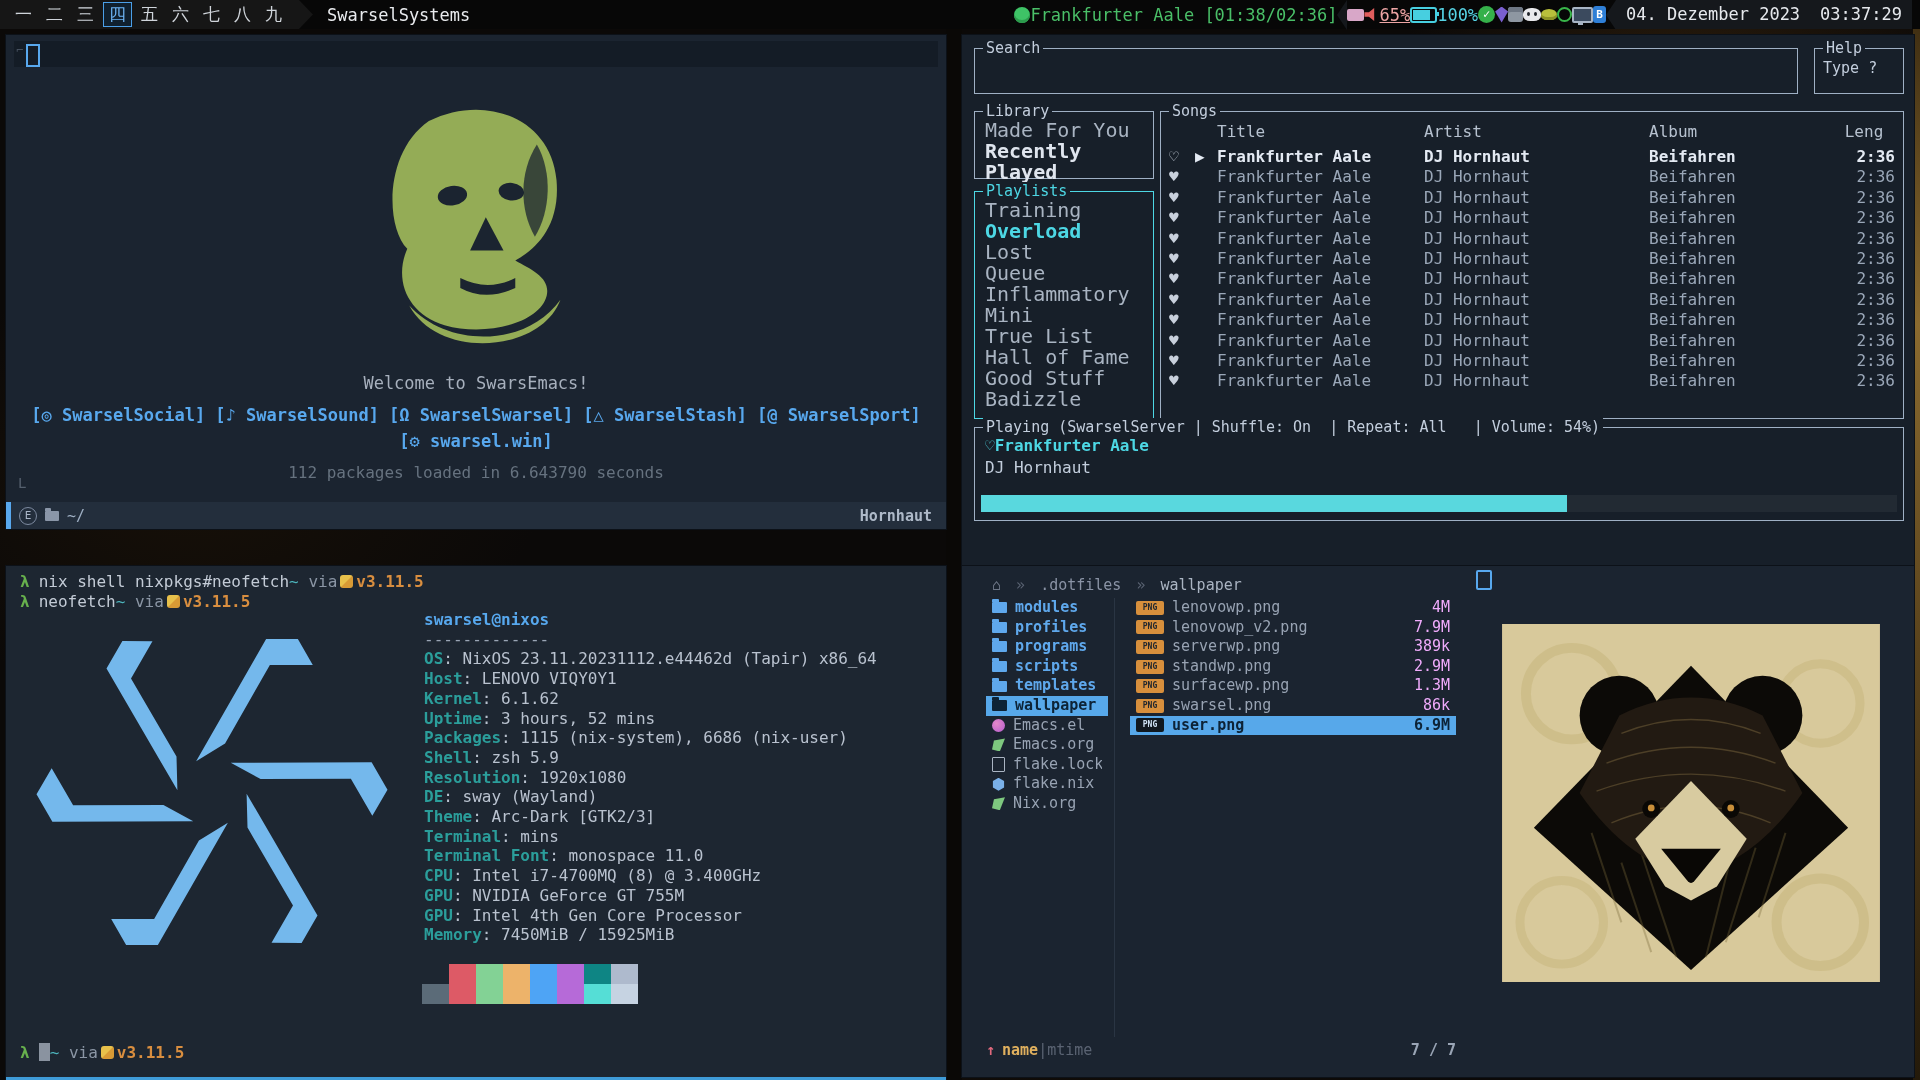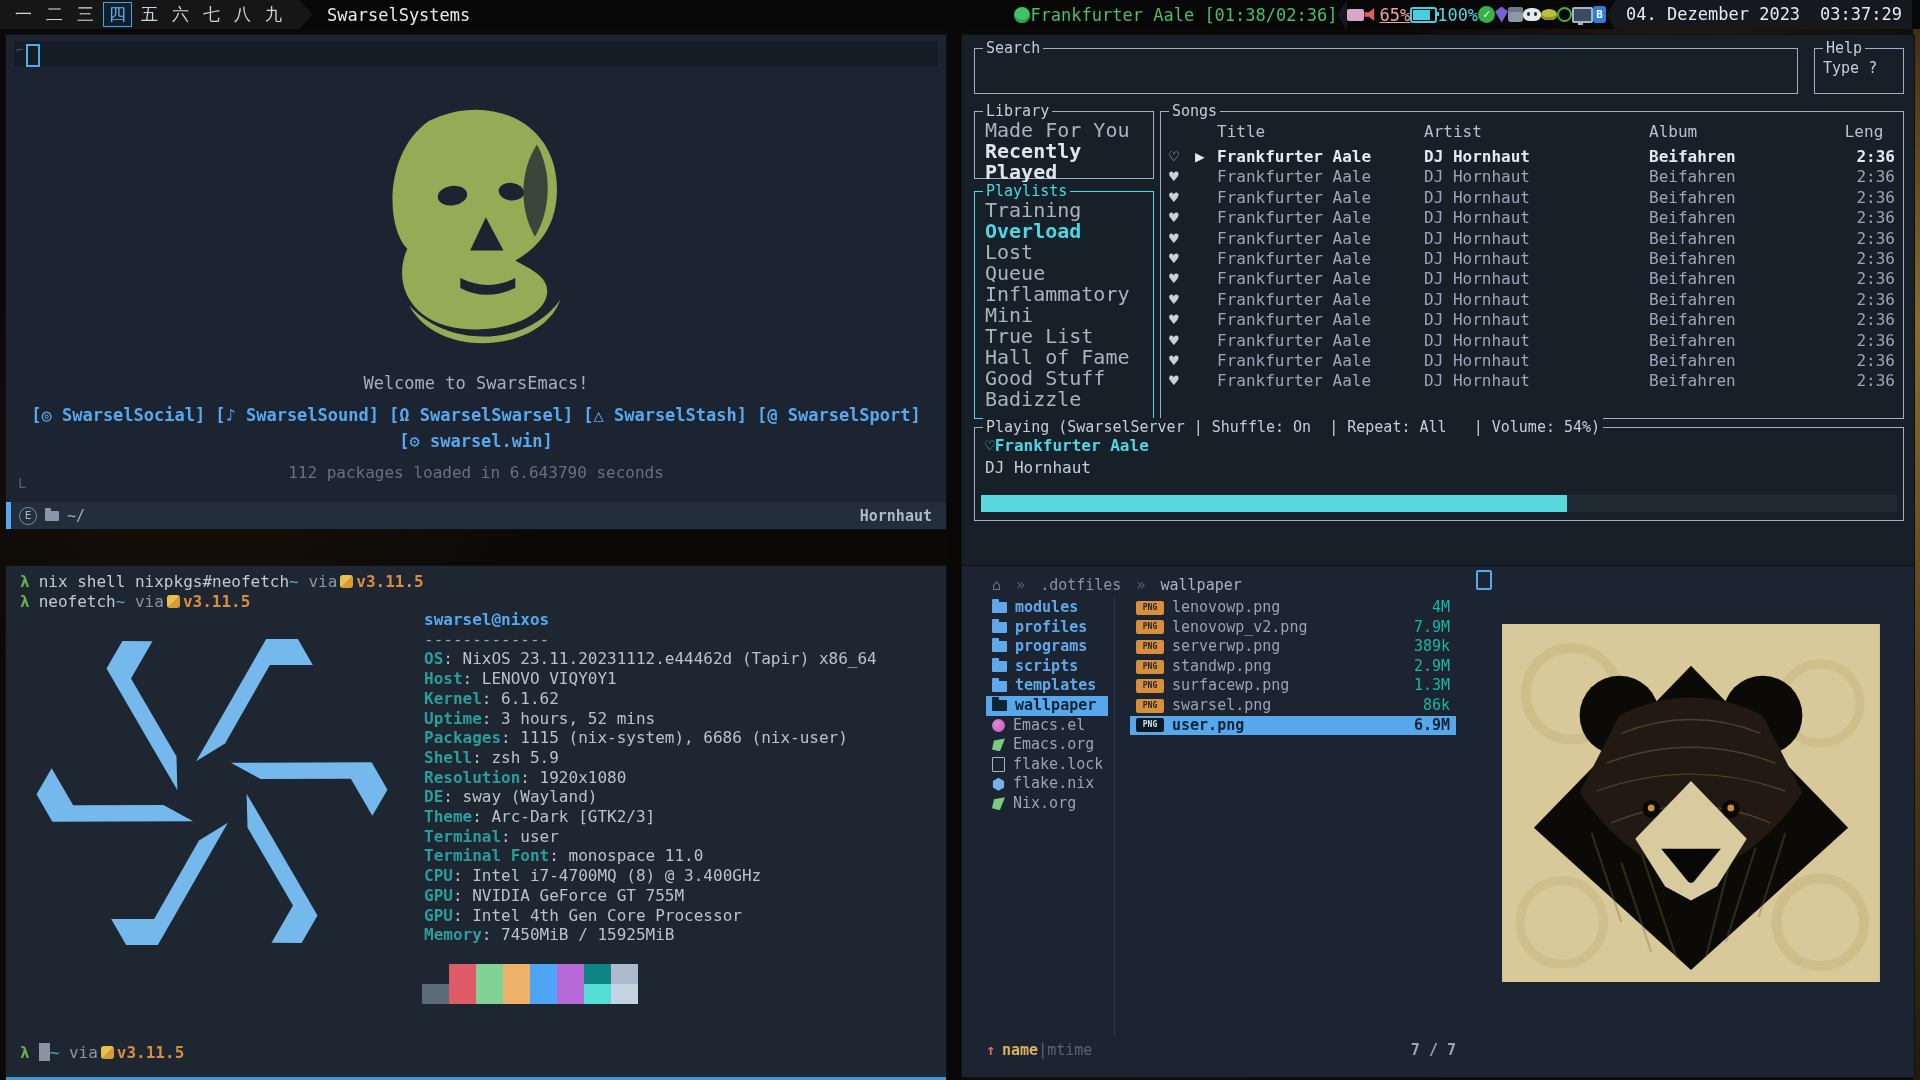--- a/index.html
+++ b/index.html
@@ -130,21 +130,21 @@
   .prevdoc{position:absolute;left:514px;top:4px;width:12px;height:16px;border:2px solid #58a8ee;border-radius:2px;}
   .fcol{position:absolute;top:32px;font-size:15px;line-height:19.6px;}
   .col-parent{left:24px;width:122px;}
   .col-div{position:absolute;left:152px;top:32px;bottom:40px;width:1px;background:#2a3543;}
   .col-cur{left:168px;width:326px;}
   .frow{display:flex;align-items:center;gap:8px;padding:0 6px;height:19.6px;color:#98a3b3;}
   .frow .fname{white-space:nowrap;overflow:hidden;}
   .frow.dir .fname{color:#5fa8ec;font-weight:bold;}
   .frow.selected{background:#57a8ea;}
   .frow.selected .fname,.frow.selected .fsize{color:#0d2336;font-weight:bold;}
-  .fsize{margin-left:auto;color:#14b8a6;}
+  .fsize{margin-left:auto;color:#f0abfc;}
   .ico{flex:0 0 auto;}
   .ico-folder{width:15px;height:11px;background:#5fa8ec;border-radius:1px;position:relative;}
   .ico-folder::before{content:"";position:absolute;left:0;top:-3px;width:7px;height:3px;background:#5fa8ec;border-radius:1px 1px 0 0;}
   .frow.selected .ico-folder,.frow.selected .ico-folder::before{background:#0d2336;}
   .ico-emacs{width:13px;height:13px;border-radius:50%;background:radial-gradient(circle at 35% 35%,#e389c8,#b65ccf);}
   .ico-org{width:13px;height:13px;background:#7ec87f;clip-path:polygon(15% 15%,100% 0,60% 100%,0 85%);}
   .ico-file{width:11px;height:13px;border:1px solid #aab4c2;border-radius:1px;}
   .ico-nix{width:13px;height:13px;background:#7ab0e8;clip-path:polygon(50% 0,93% 25%,93% 75%,50% 100%,7% 75%,7% 25%);}
   .ico-png{width:28px;height:14px;border-radius:2px;background:#d78f3c;color:#20262e;
     font-size:8px;font-weight:bold;line-height:14px;text-align:center;letter-spacing:0;}
@@ -427,21 +427,21 @@
 
       <div class="nf-row"><span class="nf-k">OS</span><span>: </span><span>NixOS 23.11.20231112.e44462d (Tapir) x86_64</span></div>
           <div class="nf-row"><span class="nf-k">Host</span><span>: </span><span>LENOVO VIQY0Y1</span></div>
           <div class="nf-row"><span class="nf-k">Kernel</span><span>: </span><span>6.1.62</span></div>
           <div class="nf-row"><span class="nf-k">Uptime</span><span>: </span><span>3 hours, 52 mins</span></div>
           <div class="nf-row"><span class="nf-k">Packages</span><span>: </span><span>1115 (nix-system), 6686 (nix-user)</span></div>
           <div class="nf-row"><span class="nf-k">Shell</span><span>: </span><span>zsh 5.9</span></div>
           <div class="nf-row"><span class="nf-k">Resolution</span><span>: </span><span>1920x1080</span></div>
           <div class="nf-row"><span class="nf-k">DE</span><span>: </span><span>sway (Wayland)</span></div>
           <div class="nf-row"><span class="nf-k">Theme</span><span>: </span><span>Arc-Dark [GTK2/3]</span></div>
-          <div class="nf-row"><span class="nf-k">Terminal</span><span>: </span><span>user</span></div>
+          <div class="nf-row"><span class="nf-k">Terminal</span><span>: </span><span>mins</span></div>
           <div class="nf-row"><span class="nf-k">Terminal Font</span><span>: </span><span>monospace 11.0</span></div>
           <div class="nf-row"><span class="nf-k">CPU</span><span>: </span><span>Intel i7-4700MQ (8) @ 3.400GHz</span></div>
           <div class="nf-row"><span class="nf-k">GPU</span><span>: </span><span>NVIDIA GeForce GT 755M</span></div>
           <div class="nf-row"><span class="nf-k">GPU</span><span>: </span><span>Intel 4th Gen Core Processor</span></div>
           <div class="nf-row"><span class="nf-k">Memory</span><span>: </span><span>7450MiB / 15925MiB</span></div>
         </div>
     </div>
 
     <div class="swatches">
       <div class="sw-row">

